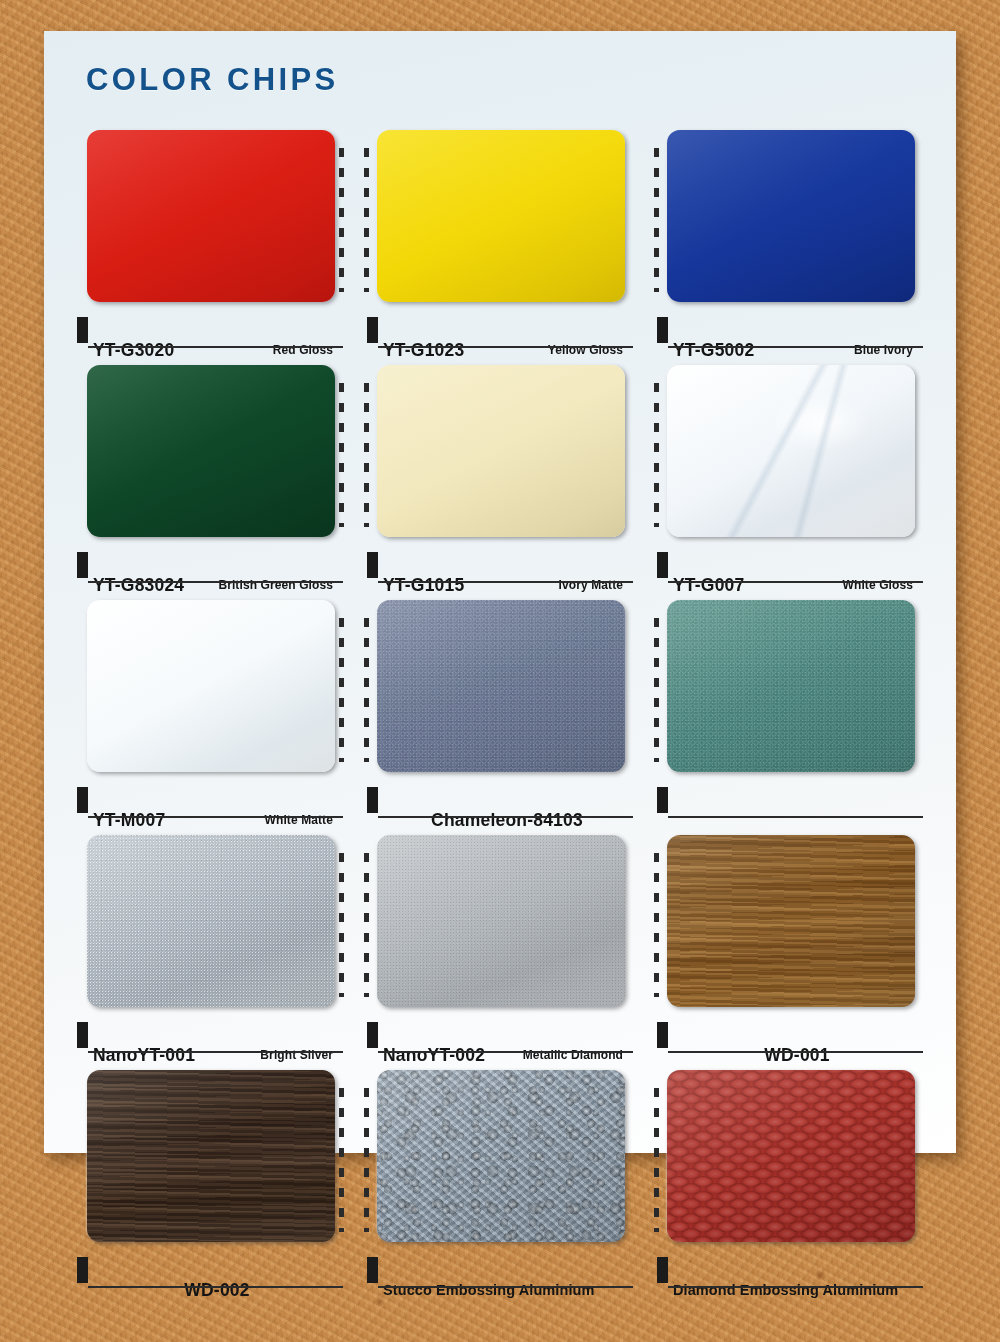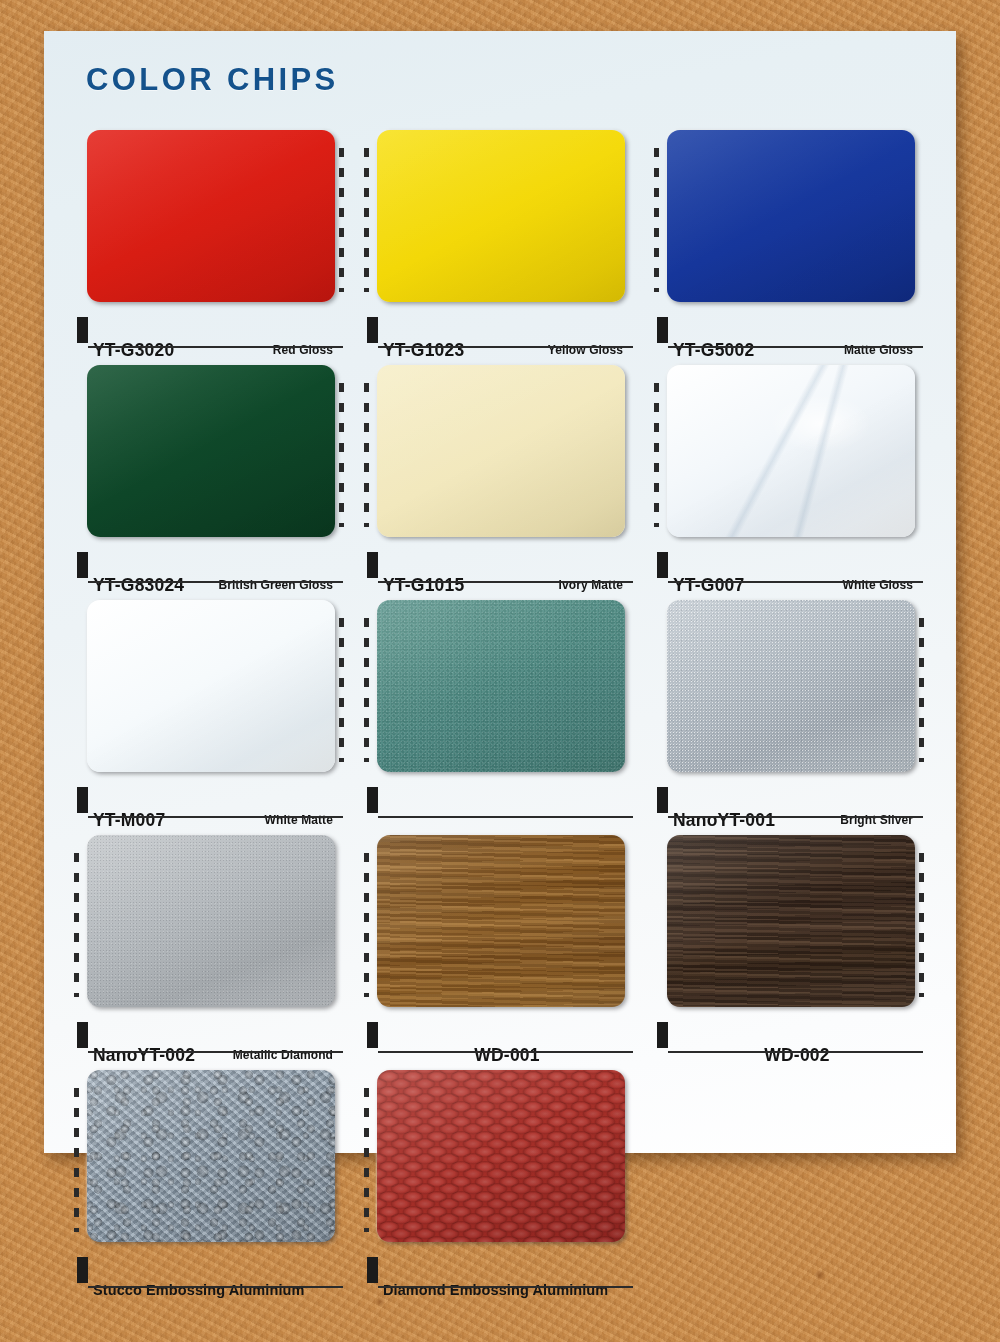--- a/index.html
+++ b/index.html
@@ -323,21 +323,21 @@
       </div>
       <div class="cell">
         <div class="chip-wrap">
           <div class="perf left"></div>
           <div class="chip f-blue"></div>
         </div>
         <div class="label split">
           <div class="bar"></div>
           <div class="txt">
             <span class="code">YT-G5002</span>
-            <span class="name">Matte Gloss</span>
+            <span class="name">Blue Ivory</span>
           </div>
           <div class="rule"></div>
         </div>
       </div>
       <div class="cell">
         <div class="chip-wrap">
           <div class="perf right"></div>
           <div class="chip f-green"></div>
         </div>
         <div class="label split">
@@ -387,20 +387,33 @@
           <div class="txt">
             <span class="code">YT-M007</span>
             <span class="name">White Matte</span>
           </div>
           <div class="rule"></div>
         </div>
       </div>
       <div class="cell">
         <div class="chip-wrap">
           <div class="perf left"></div>
+          <div class="chip f-cham3"></div>
+        </div>
+        <div class="label center">
+          <div class="bar"></div>
+          <div class="txt">
+            <span class="code solo">Chameleon-84103</span>
+          </div>
+          <div class="rule"></div>
+        </div>
+      </div>
+      <div class="cell">
+        <div class="chip-wrap">
+          <div class="perf left"></div>
           <div class="chip f-cham4"></div>
         </div>
         <div class="label center">
           <div class="bar"></div>
           <div class="rule"></div>
         </div>
       </div>
       <div class="cell">
         <div class="chip-wrap">
           <div class="perf right"></div>

